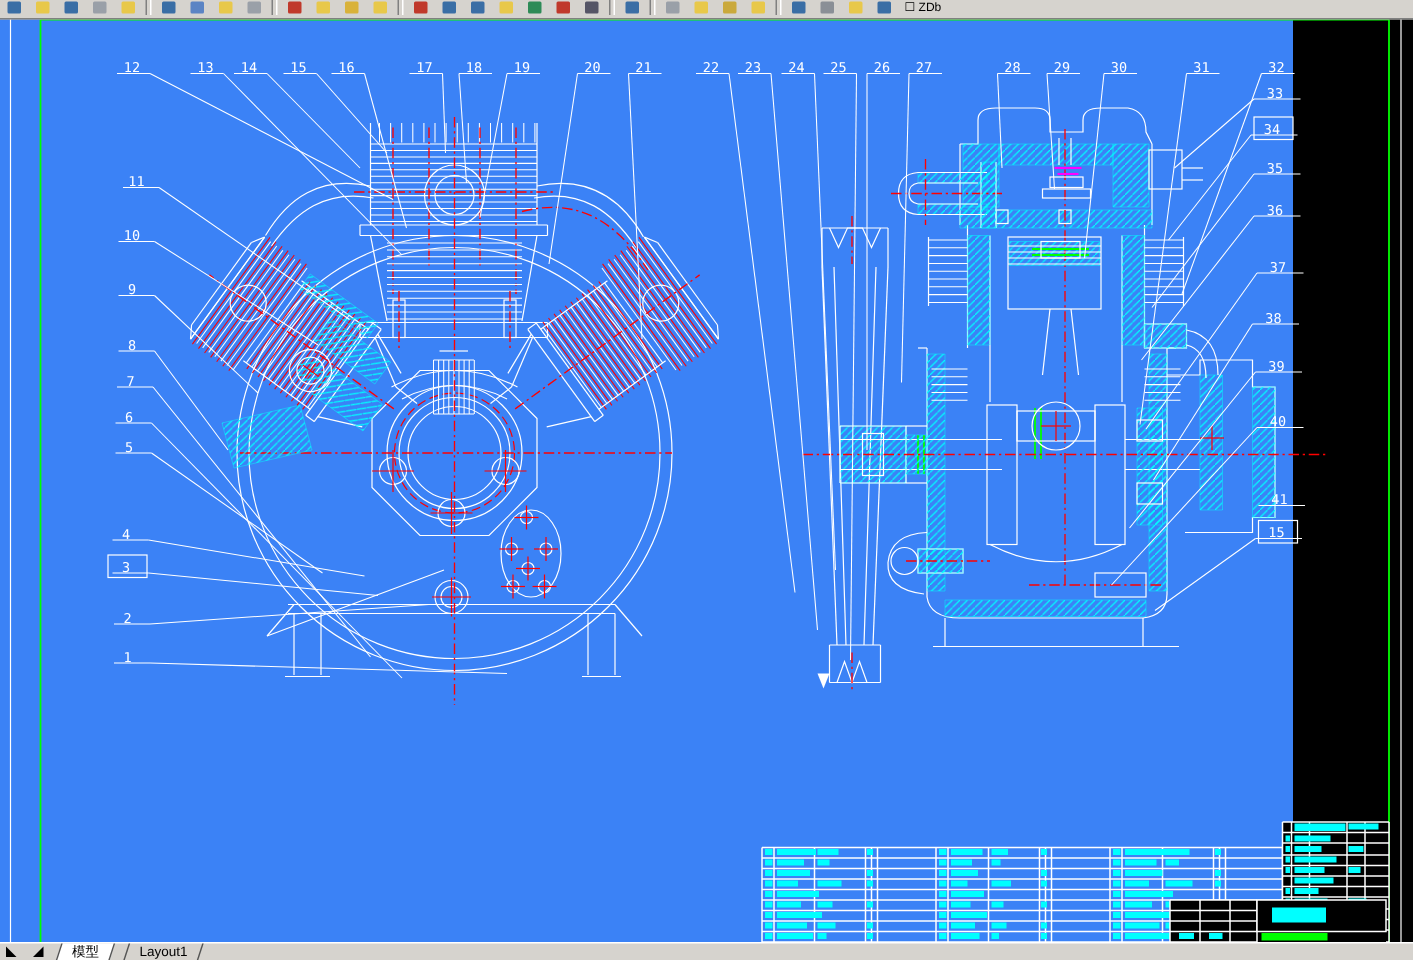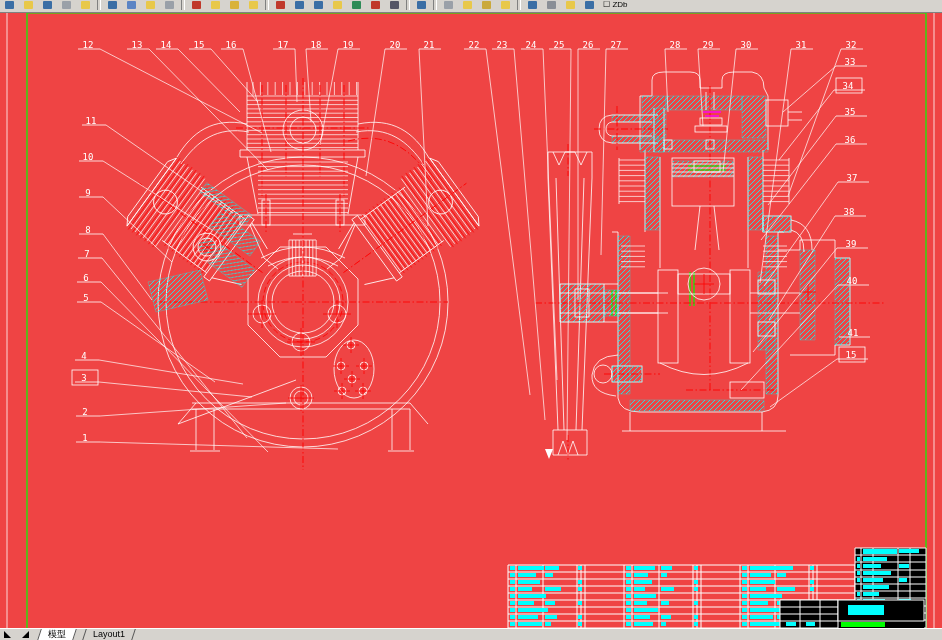--- a/index.html
+++ b/index.html
@@ -1,17 +1,17 @@
 <!DOCTYPE html>
 <html><head>
 <meta charset="utf-8">
 <style>
   html,body{margin:0;padding:0;background:#000;width:942px;height:640px;overflow:hidden;
     font-family:"Liberation Sans",sans-serif;}
-  #page{position:relative;width:942px;height:640px;background:#ef4444;}
+  #page{position:relative;width:862px;height:640px;background:#3b82f6;}
   
   #toolbar{position:absolute;left:0;top:0;width:942px;height:12px;background:#d6d3ce;
     overflow:hidden;white-space:nowrap;z-index:5;border-bottom:1px solid #808080;}
   .tbi{display:inline-block;width:15px;height:15px;margin:-5px 1px 0 1px;vertical-align:top;
     background:#d6d3ce;border:1px solid #d6d3ce;position:relative;}
   .tbi .gl{position:absolute;left:3px;top:5px;width:9px;height:8px;border-radius:1px;}
   .tbsep{display:inline-block;width:2px;height:10px;margin:0 2px;vertical-align:top;
     border-left:1px solid #808080;border-right:1px solid #fff;}
   #tb-extra{font-size:8px;color:#000;margin-left:4px;vertical-align:top;display:inline-block;margin-top:0px;}
   

